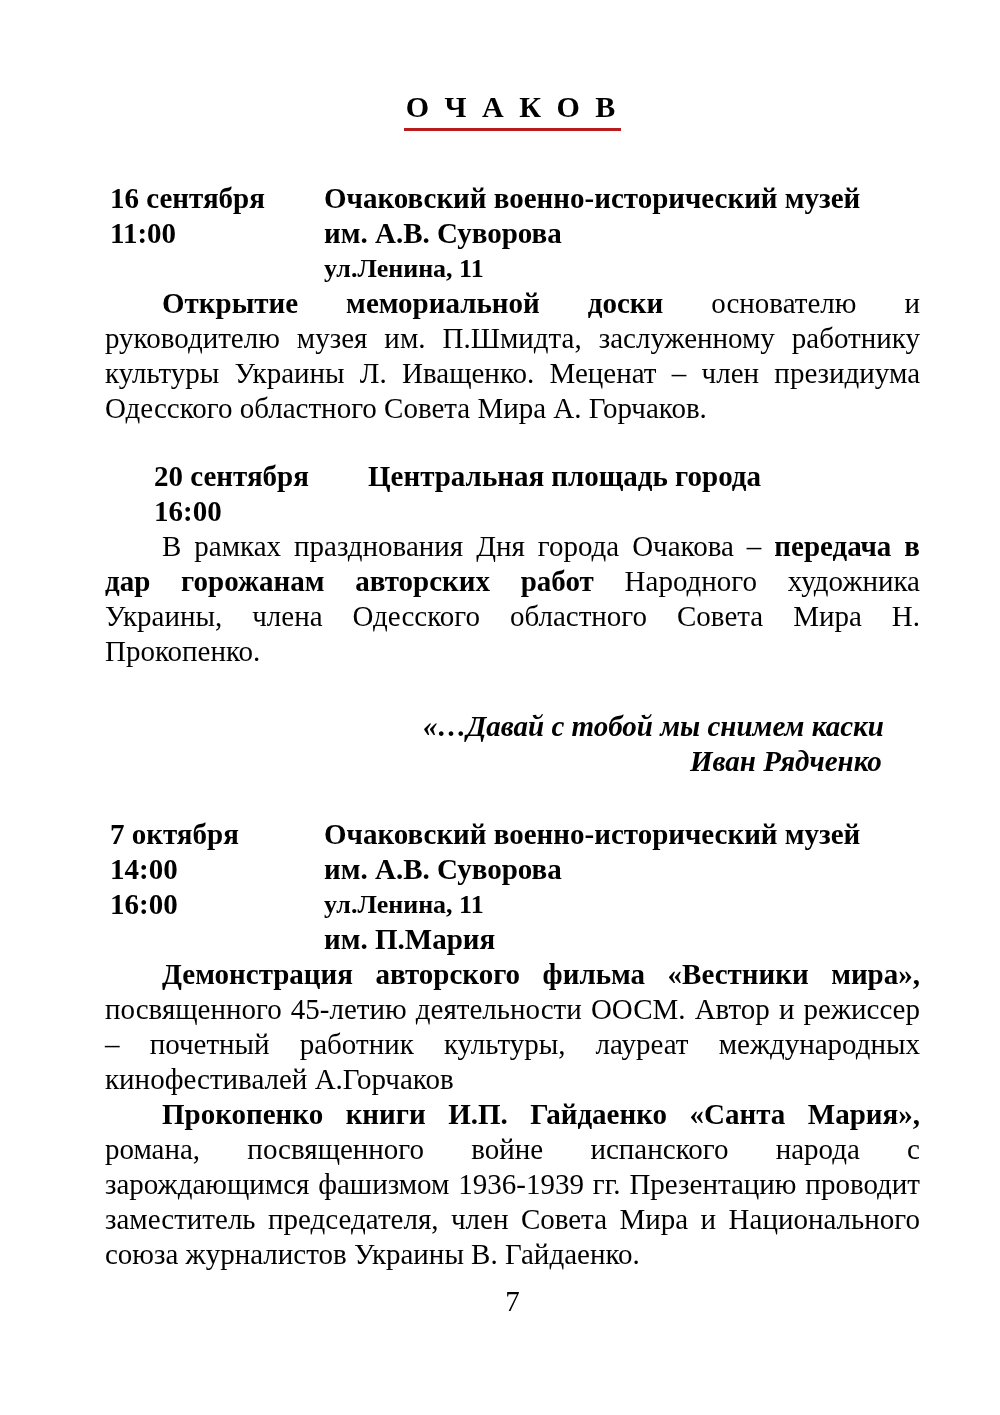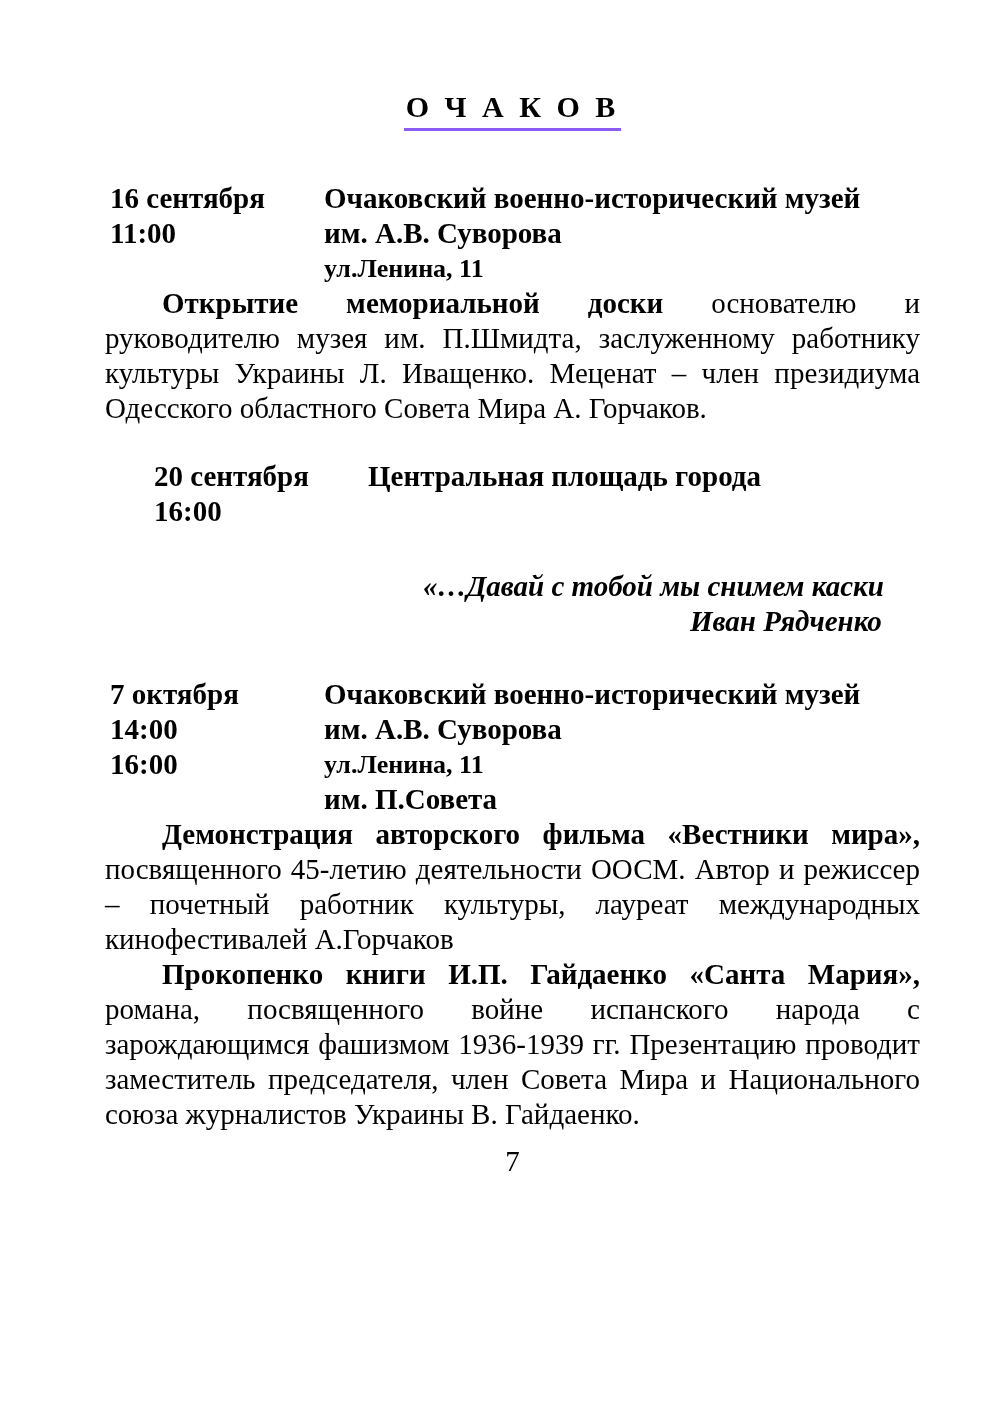--- a/index.html
+++ b/index.html
@@ -14,21 +14,21 @@
     background:#ffffff;
     padding:92px 80px 0 105px;
     overflow:hidden;
   }
   
   .doc-title { text-align:center; line-height:1; margin-bottom:50px; }
   .doc-title-text {
     display:inline-block;
     font-size:30px; font-weight:700;
     letter-spacing:4px;
-    border-bottom:3px solid #8b5cf6;
+    border-bottom:3px solid #b91c1c;
     padding:0 2px 6px 2px;
     white-space:pre;
   }
   
   .event { display:flex; align-items:flex-start; font-weight:700; font-size:29px; line-height:35px; }
   .event-dates { flex:0 0 206px; padding-left:5px; }
   .event-sep { flex:0 0 2px; background:#000; }
   .event-venue { flex:1 1 auto; padding-left:11px; }
   .venue-line.small { font-size:26px; }
   
@@ -78,38 +78,39 @@
     <div class="event-dates">
       <div class="date-line">20 сентября</div>
       <div class="date-line">16:00</div>
     </div>
     <div class="event-sep"></div>
     <div class="event-venue">
       <div class="venue-line">Центральная площадь города</div>
     </div>
   </section>
 
+  <p class="para"><span>В рамках празднования Дня города Очакова – </span><span class="bold">передача в дар горожанам авторских работ</span><span> Народного художника Украины, члена Одесского областного Совета Мира Н. Прокопенко.</span></p>
 
   <div class="quote">
     <div class="quote-line">«…Давай с тобой мы снимем каски</div>
     <div class="quote-attr">Иван Рядченко</div>
   </div>
 
   <section class="event event-3">
     <div class="event-dates">
       <div class="date-line">7 октября</div>
       <div class="date-line">14:00</div>
       <div class="date-line">16:00</div>
     </div>
     <div class="event-sep"></div>
     <div class="event-venue">
       <div class="venue-line">Очаковский военно-исторический музей</div>
       <div class="venue-line">им. А.В. Суворова</div>
       <div class="venue-line small">ул.Ленина, 11</div>
-      <div class="venue-line">им. П.Совета</div>
+      <div class="venue-line">им. П.Мария</div>
     </div>
   </section>
 
   <p class="para"><span class="bold">Демонстрация авторского фильма «Вестники мира»,</span><span> посвященного 45-летию деятельности ООСМ. Автор и режиссер – почетный работник культуры, лауреат международных кинофестивалей А.Горчаков</span></p>
 
   <p class="para"><span class="bold">Прокопенко книги И.П. Гайдаенко «Санта Мария»,</span><span> романа, посвященного войне испанского народа с зарождающимся фашизмом 1936-1939 гг. Презентацию проводит заместитель председателя, член Совета Мира и Национального союза журналистов Украины В. Гайдаенко.</span></p>
 
   <div class="page-number">7</div>
 
 </div>

